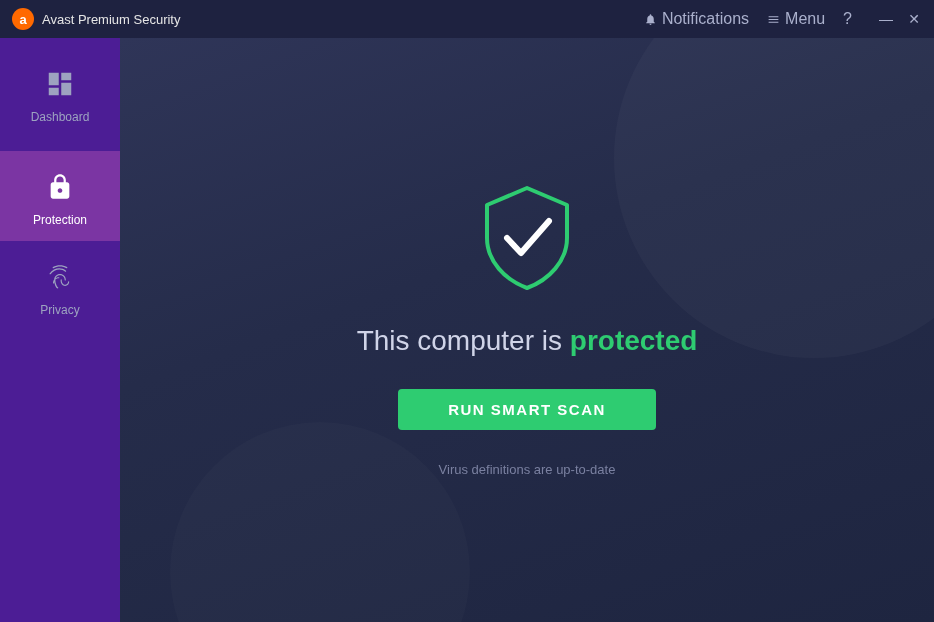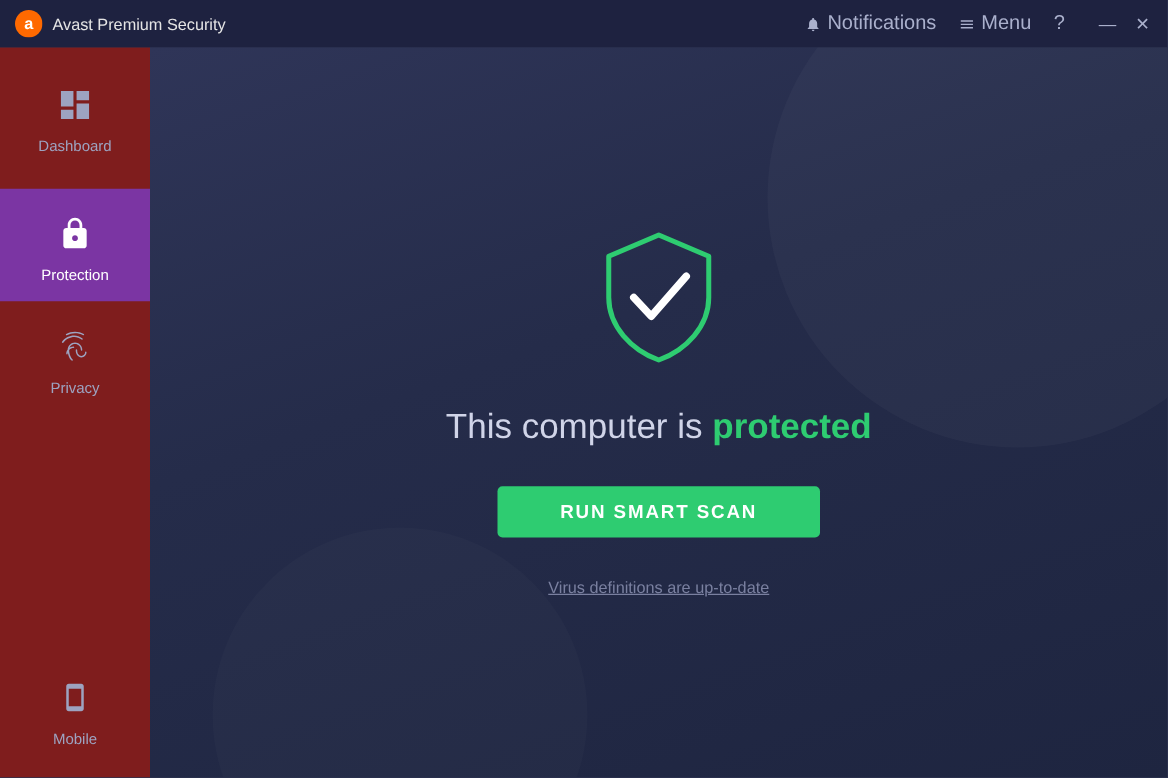--- a/index.html
+++ b/index.html
@@ -62,21 +62,21 @@
 
     
     .app-body {
       display: flex;
       height: 584px;
     }
 
     
     .sidebar {
       width: 120px;
-      background: #7f1d1d;
+      background: #4c1d95;
       display: flex;
       flex-direction: column;
       align-items: center;
       padding-top: 10px;
       flex-shrink: 0;
     }
     .sidebar-item {
       width: 100%;
       display: flex;
       flex-direction: column;
@@ -181,21 +181,20 @@
       font-weight: 700;
       letter-spacing: 1.5px;
       border-radius: 4px;
       cursor: pointer;
       text-transform: uppercase;
     }
 
     .virus-def-text {
       color: #7a80a0;
       font-size: 13px;
-      text-decoration: underline;
     }
 
     
     svg { fill: currentColor; }
   </style>
 </head>
 <body>
 
 <div class="title-bar">
   <div class="title-bar-left">
@@ -256,30 +255,20 @@
         <svg width="28" height="28" viewBox="0 0 24 24" fill="#7a80a0">
           <path d="M17.81 4.47c-.08 0-.16-.02-.23-.06C15.66 3.42 14 3 12.01 3c-1.98 0-3.86.47-5.57 1.41-.24.13-.54.04-.68-.2-.13-.24-.04-.55.2-.68C7.82 2.52 9.86 2 12.01 2c2.13 0 3.99.47 6.03 1.52.25.13.34.43.21.67-.09.18-.26.28-.44.28zM3.5 9.72c-.1 0-.2-.03-.29-.09-.23-.16-.28-.47-.12-.7.99-1.4 2.25-2.5 3.75-3.27C9.98 4.04 14 4.03 17.15 6.65c.22.18.25.50.07.71-.18.22-.5.25-.71.07C13.84 5.15 10.27 5.16 7.35 6.7 6 7.39 4.87 8.38 3.96 9.61c-.1.14-.25.11-.46.11zm6.27 12.05c-.1 0-.21-.04-.29-.12-.78-.81-1.21-1.43-1.64-2.46C7.35 17.85 7 16.23 7 14.5c0-2.76 2.24-5 5-5s5 2.24 5 5c0 .28-.22.5-.5.5s-.5-.22-.5-.5c0-2.21-1.79-4-4-4s-4 1.79-4 4c0 1.57.3 2.97.92 4.33.4.94.8 1.5 1.47 2.19.19.2.18.51-.01.71-.1.09-.22.14-.38.14zm-3.27-4.1c-.28 0-.5-.22-.5-.5 0-2.76 2.24-5 5-5 .28 0 .5.22.5.5s-.22.5-.5.5c-2.21 0-4 1.79-4 4 0 .28-.22.5-.5.5zm9.91 1.96c-1.19 0-2.21-.58-2.89-1.44-.78-1.12-1.02-2.37-1.02-3.69 0-.28.22-.5.5-.5s.5.22.5.5c0 1.13.2 2.16.84 3.05.47.67 1.23 1.08 2.07 1.08 1.38 0 2.5-1.12 2.5-2.5 0-.28.22-.5.5-.5s.5.22.5.5c0 1.93-1.57 3.5-3.5 3.5z"></path>
         </svg>
       </div>
       <span>Privacy</span>
     </div>
 
 
     <div class="sidebar-spacer"></div>
 
-    <div class="sidebar-bottom">
-      <div class="sidebar-item">
-        <div class="icon-wrap">
-          <svg width="24" height="24" viewBox="0 0 24 24" fill="#7a80a0">
-            <path d="M17 1.01L7 1c-1.1 0-2 .9-2 2v18c0 1.1.9 2 2 2h10c1.1 0 2-.9 2-2V3c0-1.1-.9-1.99-2-1.99zM17 19H7V5h10v14z"></path>
-          </svg>
-        </div>
-        <span>Mobile</span>
-      </div>
-    </div>
   </div>
 
   <div class="main-content">
     <div class="center-content">
 
       <div class="shield-container">
         <svg width="100" height="110" viewBox="0 0 100 110" xmlns="http://www.w3.org/2000/svg">
 
           <path d="M50 5 L90 22 L90 55 C90 78 72 97 50 105 C28 97 10 78 10 55 L10 22 Z" fill="none" stroke="#2ecc71" stroke-width="4" stroke-linejoin="round"></path>
 

